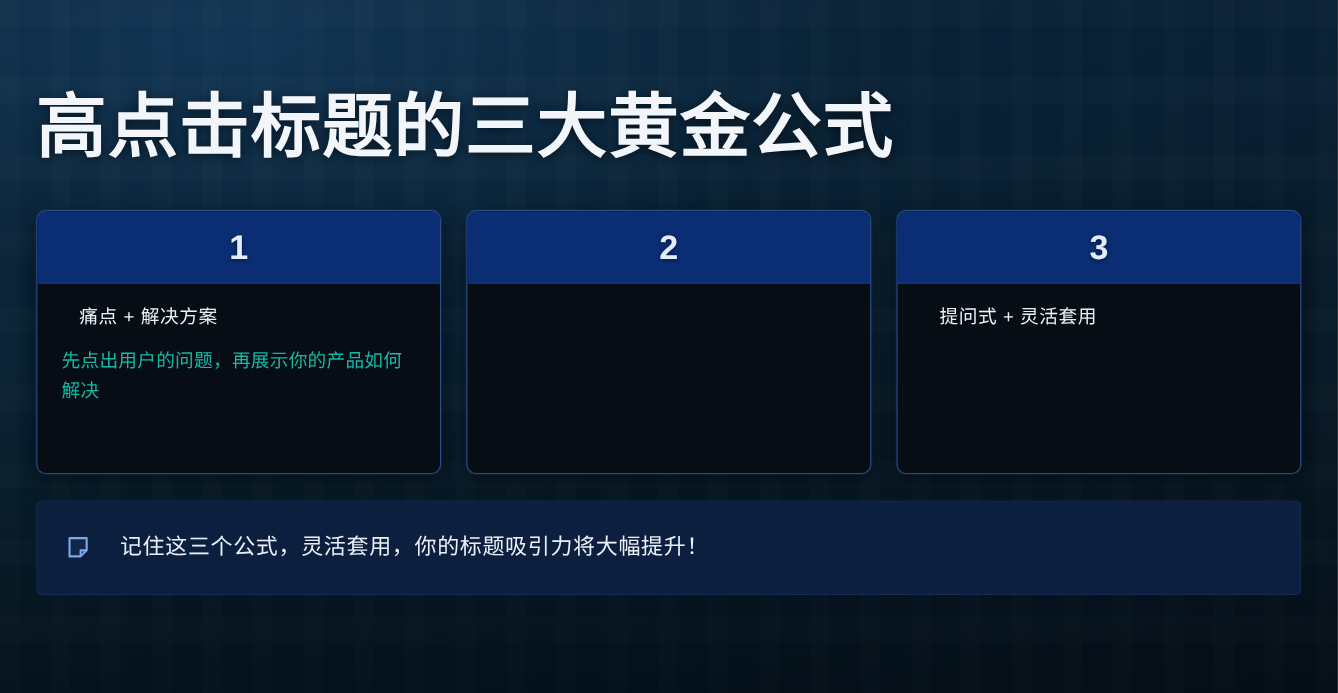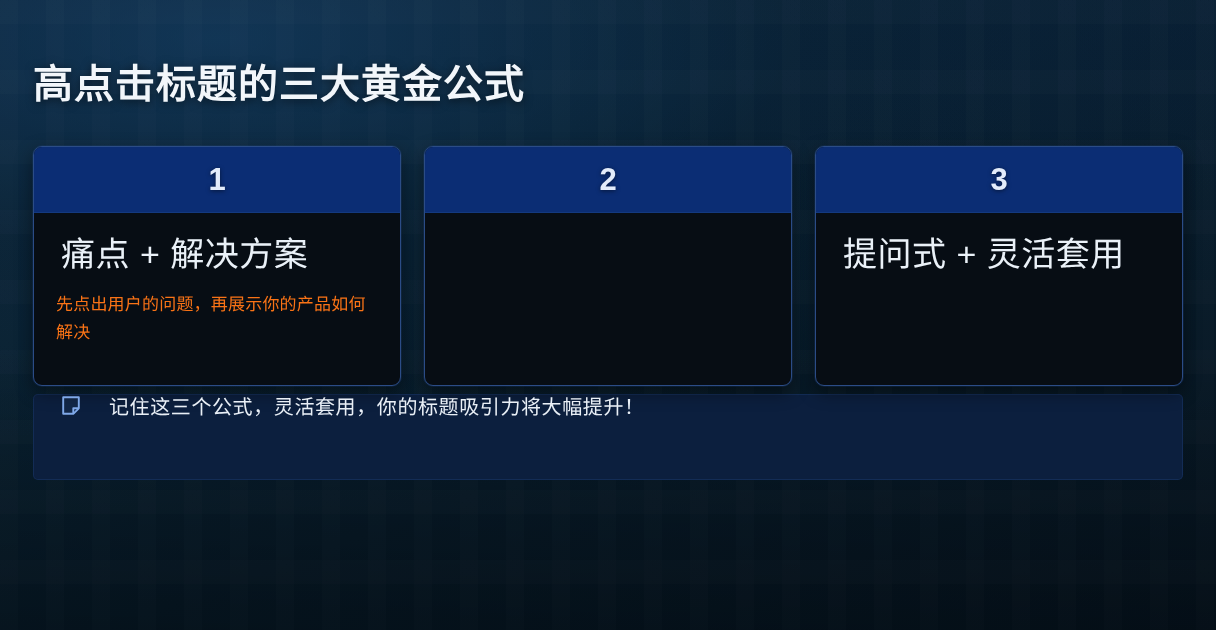--- a/index.html
+++ b/index.html
@@ -58,22 +58,22 @@
 
   .inner {
     position: relative;
     z-index: 2;
     padding: 0 33px;
   }
 
   
   .page-title {
     margin: 0;
-    padding-top: 62px;
-    font-size: 40px;
+    padding-top: 80px;
+    font-size: 64px;
     line-height: 1.12;
     font-weight: 700;
     letter-spacing: 1px;
     color: #f2f6fa;
     text-shadow: 0 2px 10px rgba(0,0,0,.55);
   }
 
   
   .cards {
     display: flex;
@@ -106,45 +106,45 @@
     font-weight: 700;
     color: #e3ecfb;
     line-height: 1;
     text-shadow: 0 1px 4px rgba(0,0,0,.5);
   }
   .card-body {
     padding: 20px 22px 0 22px;
     flex: 1 1 auto;
   }
   .card-title {
-    font-size: 34px;
+    font-size: 17px;
     font-weight: 400;
     color: #eaf1f8;
     line-height: 1.25;
-    margin: 0 0 16px 5px;
+    margin: 0 0 16px 16px;
     letter-spacing: .5px;
     white-space: nowrap;
   }
   .card-desc {
     font-size: 17px;
     font-weight: 400;
     line-height: 1.62;
-    color: #f97316;
+    color: #14b8a6;
     margin: 0;
     letter-spacing: .2px;
   }
 
   
   .footer-banner {
-    margin-top: 8px;
+    margin-top: 24px;
     height: 86px;
     border-radius: 5px;
     background: #0c1f3e;
     display: flex;
-    align-items: flex-start;
+    align-items: center;
     padding: 0 26px;
     box-shadow: inset 0 0 0 1px rgba(35,70,130,0.35);
   }
   .note-icon {
     width: 24px;
     height: 24px;
     flex: 0 0 24px;
     margin-right: 26px;
     display: block;
   }

